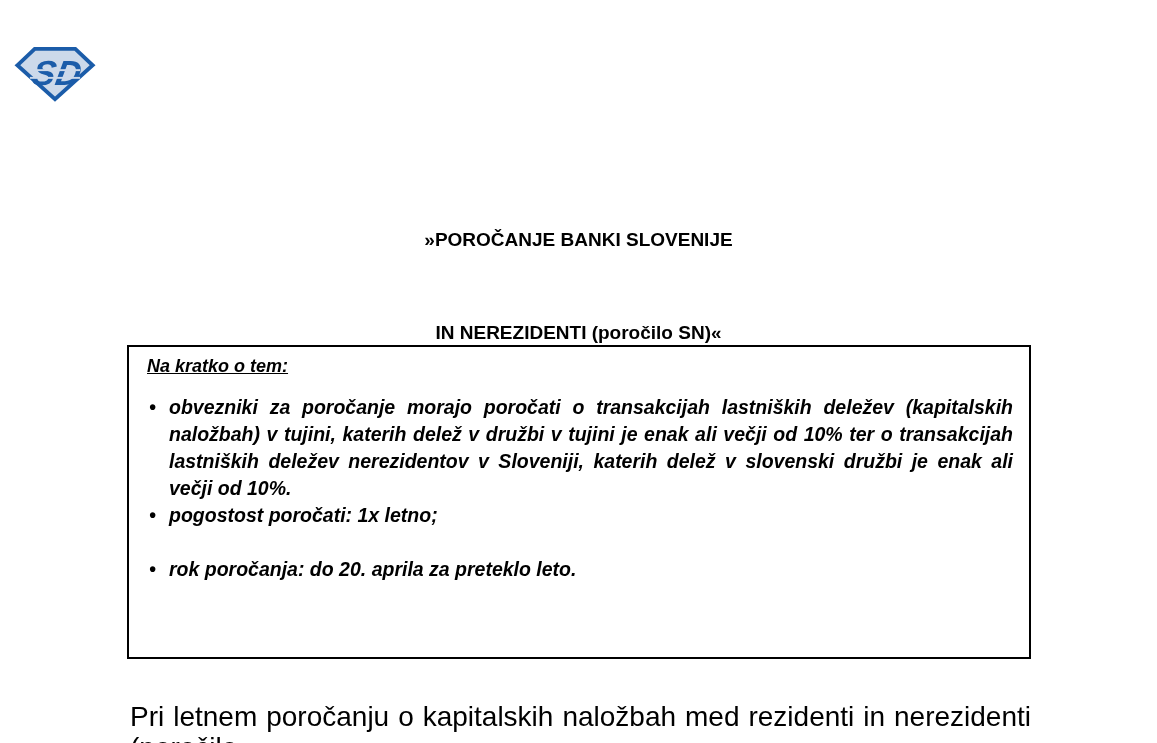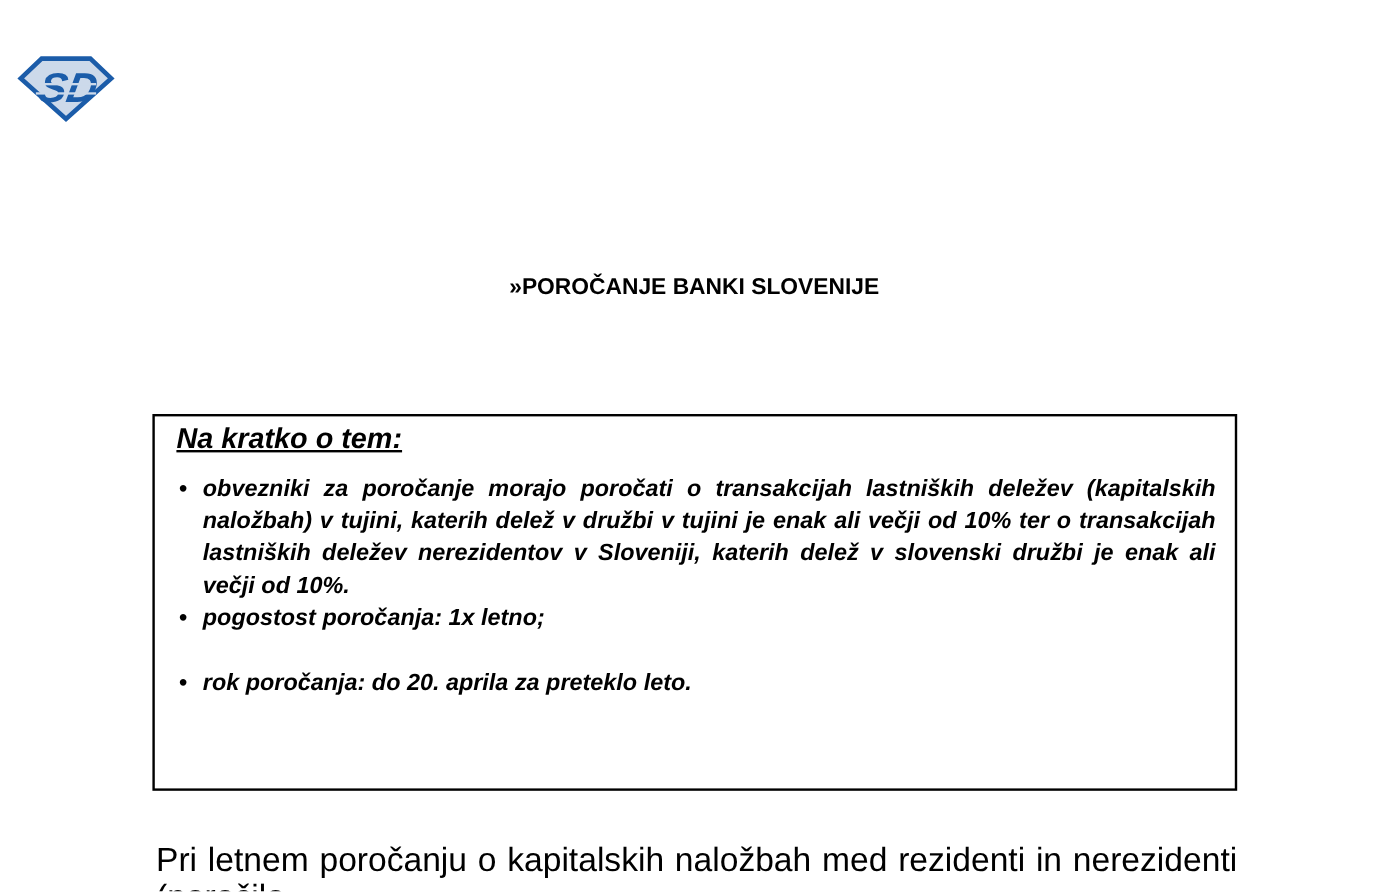--- a/index.html
+++ b/index.html
@@ -48,21 +48,21 @@
     width: 904px;
     height: 314px;
     border: 2px solid #000000;
     box-sizing: border-box;
     padding: 6px 16px 0 18px;
     font-style: italic;
     font-weight: bold;
   }
   .box-heading {
     display: inline-block;
-    font-size: 24px;
+    font-size: 18px;
     line-height: 26px;
     text-decoration: underline;
   }
   .bullets {
     list-style: none;
     margin: 15px 0 16px 0;
     padding: 0;
     font-size: 19.5px;
     line-height: 27px;
   }
@@ -104,26 +104,27 @@
       <g transform="translate(42,40)">
         <text text-anchor="middle" font-size="36" font-style="italic" font-weight="bold" font-family="Liberation Sans, sans-serif" fill="#1b5ca9" transform="skewX(-10)">SD</text>
       </g>
       <rect x="16" y="24" width="52" height="2" fill="#ccd9ea"></rect>
       <rect x="16" y="32" width="52" height="2" fill="#ccd9ea"></rect>
     </svg>
   </div>
 
   <div class="title-block">
     <div>»POROČANJE BANKI SLOVENIJE</div>
+    <div>IN NEREZIDENTI (poročilo SN)«</div>
   </div>
 
   <div class="summary-box">
     <span class="box-heading">Na kratko o tem:</span>
     <ul class="bullets">
         <li>obvezniki za poročanje morajo poročati o transakcijah lastniških deležev (kapitalskih naložbah) v tujini, katerih delež v družbi v tujini je enak ali večji od 10% ter o transakcijah lastniških deležev nerezidentov v Sloveniji, katerih delež v slovenski družbi je enak ali večji od 10%.</li>
-        <li>pogostost poročanja: 1x letno;</li>
+        <li>pogostost poročati: 1x letno;</li>
         <li>rok poročanja: do 20. aprila za preteklo leto.</li>
       </ul>
   </div>
 
   <div class="body-paragraph">Pri letnem poročanju o kapitalskih naložbah med rezidenti in nerezidenti (poročilo</div>
 
 </div>
 
 </body></html>

